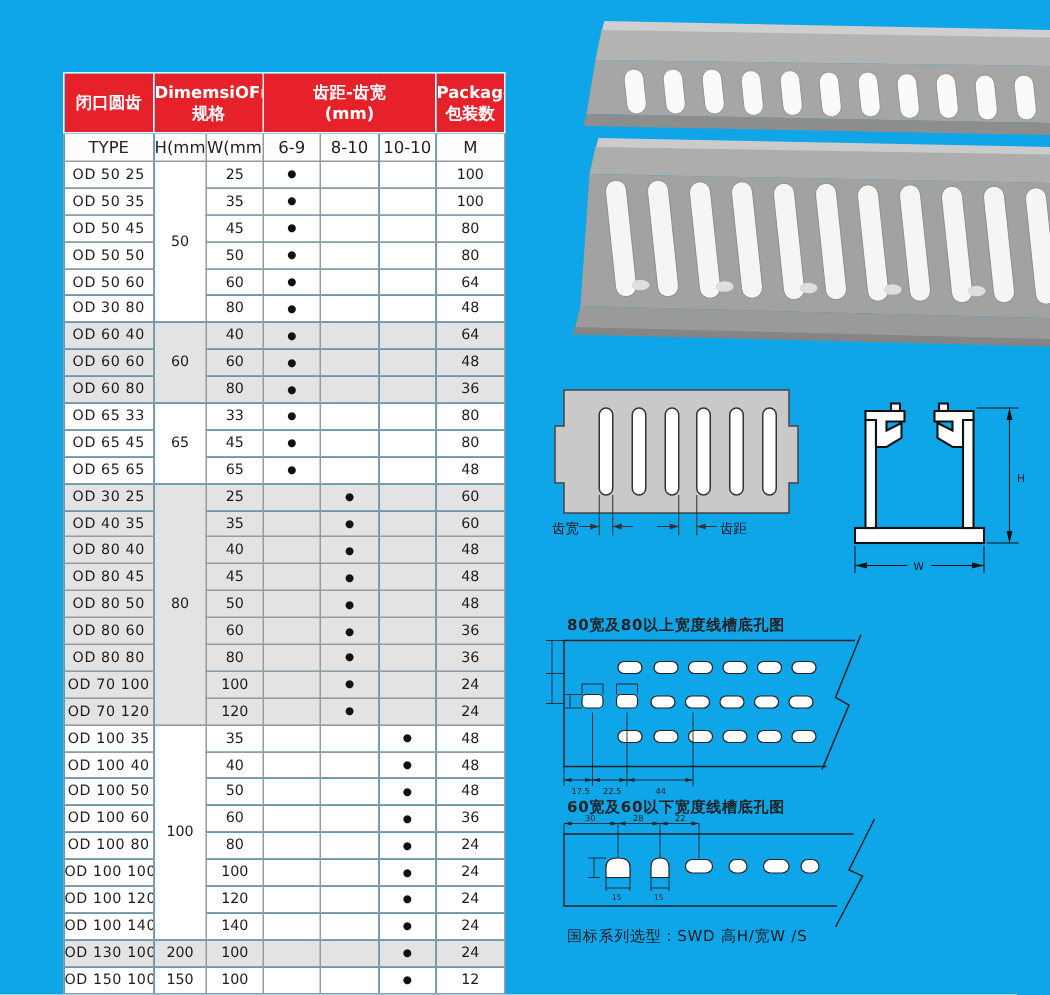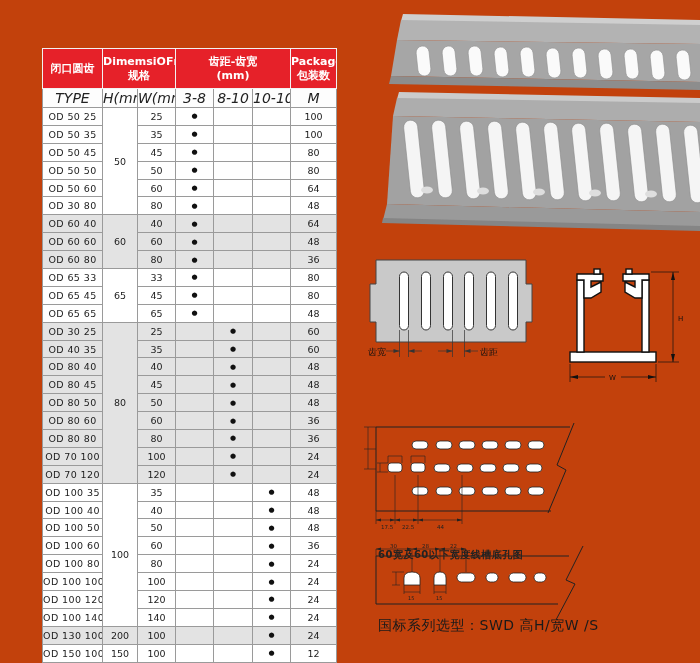--- a/index.html
+++ b/index.html
@@ -1,46 +1,46 @@
 <!DOCTYPE html>
 <html><head>
 <meta charset="utf-8">
 <style>
   html,body{margin:0;padding:0;background:#fff;}
-  .page{position:relative;width:700px;height:663px;background:#c2410c;overflow:hidden;
+  .page{position:relative;width:700px;height:663px;background:#0ea5e9;overflow:hidden;
         font-family:"DejaVu Sans","Liberation Sans",sans-serif;color:#222;}
 
   
   table.spec{position:absolute;left:42px;top:48px;width:294px;table-layout:fixed;
              border-collapse:collapse;border:1px solid #6f6f6f;}
   table.spec th,table.spec td{border:1px solid #9a9a9a;padding:0;text-align:center;
              vertical-align:middle;overflow:hidden;white-space:nowrap;}
   tr.redrow th{background:#e62129;color:#fff;border:1px solid #f2f2f2;
              font-size:11px;font-weight:bold;line-height:1.25;}
   tr.redrow{height:40px;}
   tr.subrow{height:19px;}
-  tr.subrow th{background:#fdfdfd;color:#222;font-size:14px;font-weight:normal;font-style:italic;}
+  tr.subrow th{background:#fdfdfd;color:#222;font-size:11px;font-weight:normal;}
   tbody tr{height:17.9px;background:#fff;padding-left:16px;}
   tbody tr.shaded td{background:#e3e3e3;}
   tbody td{font-size:9.5px;color:#1c1c1c;}
   tbody td.type{font-size:9.5px;letter-spacing:.4px;}
   tbody td.dot{font-size:7px;color:#111;}
   tbody td.hcol{background:#fff;}
   tbody tr.shaded td.hcol{background:#e3e3e3;}
 
   
   .photo{position:absolute;left:345px;top:0;}
   .toothview{position:absolute;left:366px;top:250px;}
   .crosssec{position:absolute;left:543px;top:246px;}
   .dtitle{position:absolute;font-size:10px;font-weight:bold;color:#222;letter-spacing:.5px;}
   #t80{left:378px;top:410px;}
-  #t60{left:378px;top:531px;margin-top:17px;}
+  #t60{left:378px;top:531px;}
   .holes80{position:absolute;left:362px;top:423px;}
   .holes60{position:absolute;left:362px;top:542px;}
-  .footer{position:absolute;left:378px;top:617px;font-size:14px;color:#1a1a1a;letter-spacing:.5px;}
+  .footer{position:absolute;left:378px;top:617px;font-size:10px;color:#1a1a1a;letter-spacing:.5px;}
   svg text{font-family:"DejaVu Sans","Liberation Sans",sans-serif;}
 </style>
 </head>
 <body>
 
 <div class="page">
 
   <table class="spec">
     <colgroup>
       <col style="width:60px">
@@ -55,21 +55,21 @@
       <tr class="redrow">
         <th><span>闭口圆齿</span></th>
         <th colspan="2"><span>DimemsiOFns</span><br><span>规格</span></th>
         <th colspan="3"><span>齿距-齿宽</span><br><span>(mm)</span></th>
         <th><span>Package</span><br><span>包装数</span></th>
       </tr>
       <tr class="subrow">
         <th>TYPE</th>
         <th>H(mm)</th>
         <th>W(mm)</th>
-        <th>3-8</th>
+        <th>6-9</th>
         <th>8-10</th>
         <th>10-10</th>
         <th>M</th>
       </tr>
     </thead>
     <tbody id="spec-body">
         <tr>
           <td class="type">OD 50 25</td>
           <td class="hcol" rowspan="6">50</td>
           <td class="wcol">25</td>
@@ -434,20 +434,21 @@
       <line x1="27" y1="131" x2="62" y2="131"></line>
       <line x1="78" y1="131" x2="113" y2="131"></line>
     </g>
     <g fill="#111">
       <polygon points="27,131 35,129 35,133"></polygon>
       <polygon points="113,131 105,129 105,133"></polygon>
     </g>
     <text x="66" y="134" font-size="7" fill="#111">W</text>
   </svg>
 
+  <div class="dtitle" id="t80">80宽及80以上宽度线槽底孔图</div>
   <svg class="holes80" width="240" height="108" viewBox="0 0 240 108">
     <path d="M208,4 L14,4 L14,88 L189,88" fill="none" stroke="#222" stroke-width="1"></path>
     <path d="M212,0 L195,42 L204,47 L186,90" fill="none" stroke="#222" stroke-width="1"></path>
     <g fill="#fff" stroke="#222" stroke-width="0.8">
       <rect x="50" y="18" width="16" height="8" rx="4"></rect>
         <rect x="74" y="18" width="16" height="8" rx="4"></rect>
       <rect x="97" y="18" width="16" height="8" rx="4"></rect>
         <rect x="120" y="18" width="16" height="8" rx="4"></rect>
       <rect x="143" y="18" width="16" height="8" rx="4"></rect>
         <rect x="166" y="18" width="16" height="8" rx="4"></rect>

